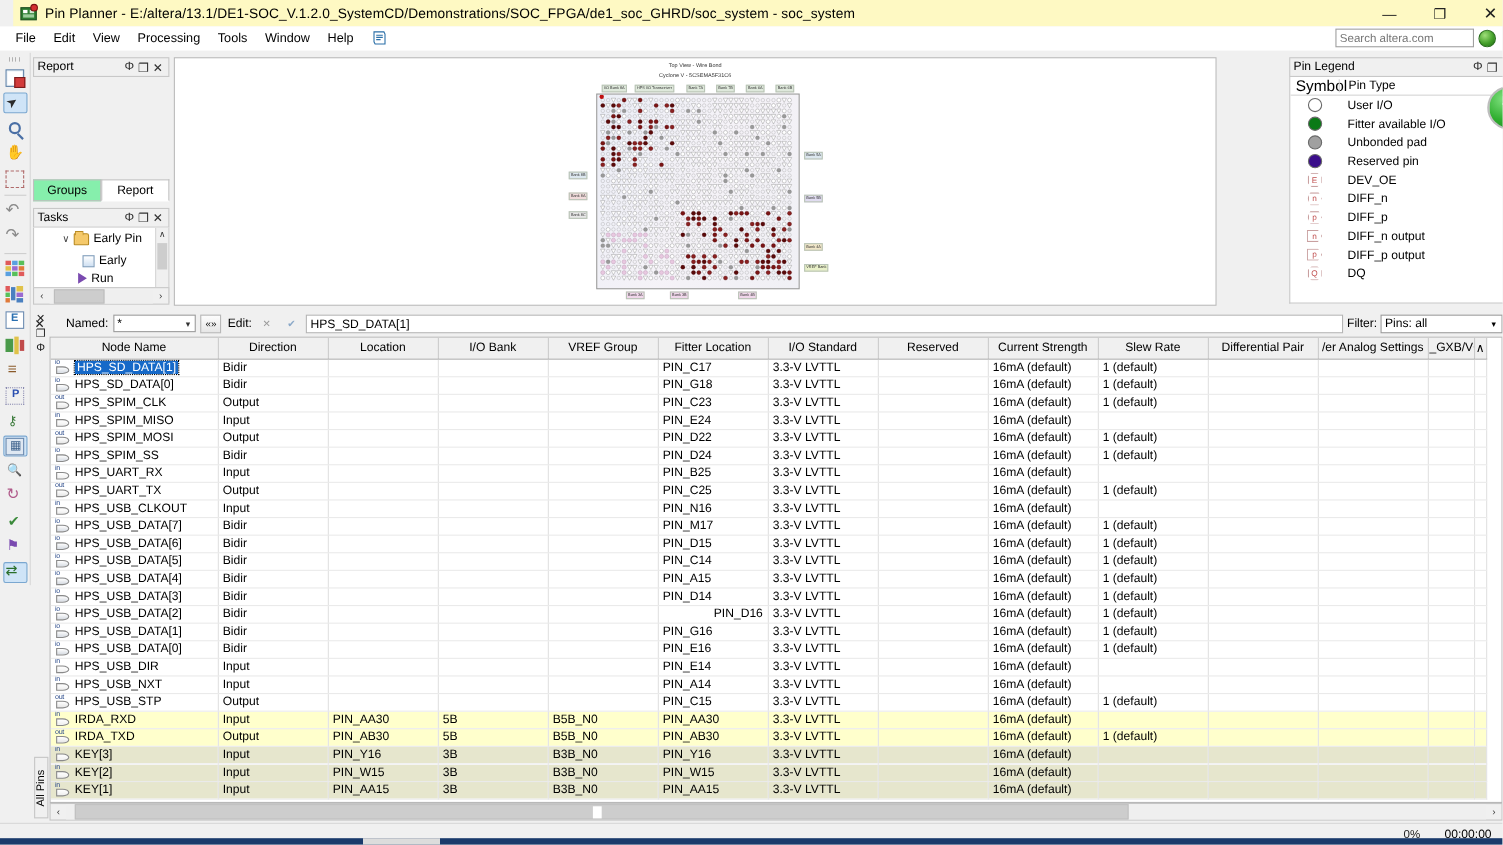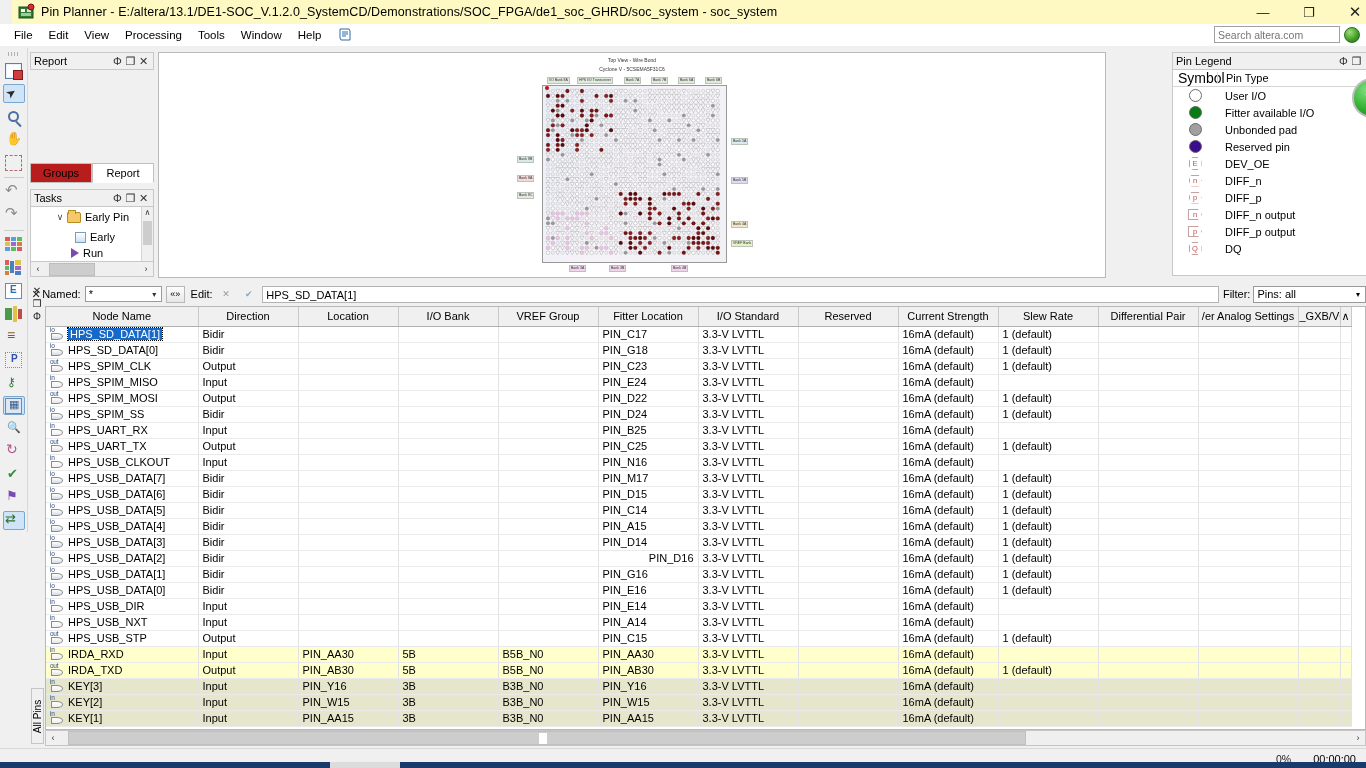--- a/index.html
+++ b/index.html
@@ -133,21 +133,21 @@
   .panel-title .pbtn { width:13px; text-align:center; font-size:11px; color:#333; }
   .panel-body { background:#fff; border:1px solid #c8c8c8; border-top:none; }
 
   #report-panel { left:30px; top:52px; width:124px; height:106px; }
   #report-panel .panel-body { height:86px; position:relative; }
   #report-panel .rmsg { position:absolute; left:18px; top:25px; color:#9a9a9a; font-size:11px; }
 
   .tabrow { position:absolute; left:30px; top:163px; width:124px; height:20px; display:flex; }
   .tabrow .tab {
     flex:1; height:20px; display:flex; align-items:center; justify-content:center;
-    border:1px solid #c0c0c0; background:#b91c1c; font-size:11px;
+    border:1px solid #c0c0c0; background:#86efac; font-size:11px;
   }
   .tabrow .tab.active { background:#fff; border-bottom:1px solid #fff; }
 
   #tasks-panel { left:30px; top:189px; width:124px; height:88px; }
   #tasks-panel .panel-body { height:68px; position:relative; overflow:hidden; }
   .tree-row { display:flex; align-items:center; height:20px; font-size:11px; padding-left:4px; white-space:nowrap; }
   .tw-chev { width:14px; text-align:center; color:#444; font-size:9px; }
   .tw-folder { width:14px; height:11px; background:#f5c96a; border:1px solid #b98b23;
     border-radius:1px 2px 1px 1px; margin-right:4px; position:relative;}
   .tw-folder:before{content:""; position:absolute; left:0; top:-3px; width:6px;height:3px;
@@ -212,21 +212,21 @@
     border:2px solid #bdbdbd; color:#fff; font-size:13px; font-weight:bold;
     display:flex; align-items:center; justify-content:center; letter-spacing:-0.5px;
   }
 
   
   #filterbar {
     position:absolute; left:30px; top:284px; width:1336px; height:20px;
     background:#f0f0f0; display:flex; align-items:center;
   }
   .fb-x { width:13px; text-align:center; font-size:11px; color:#222; }
-  .fb-label { margin-left:0; font-size:11px; }
+  .fb-label { margin-left:18px; font-size:11px; }
   .named-sel {
     width:82px; height:16px; border:1px solid #9a9a9a; background:#fff; margin-left:4px;
     display:flex; align-items:center; font-size:11px; padding-left:3px;
   }
   .named-sel .cv { flex:1; }
   .named-sel .ch { width:13px; text-align:center; font-size:8px; color:#333; }
   .fb-btn { width:20px; height:17px; margin-left:4px; border:1px solid #b8b8b8;
      background:linear-gradient(#fdfdfd,#e6e6e6); display:flex; align-items:center; justify-content:center; font-size:9px;}
   .fb-btn.flat { border:1px solid transparent; background:transparent; }
   .edit-lbl { margin-left:6px; font-size:11px; }

